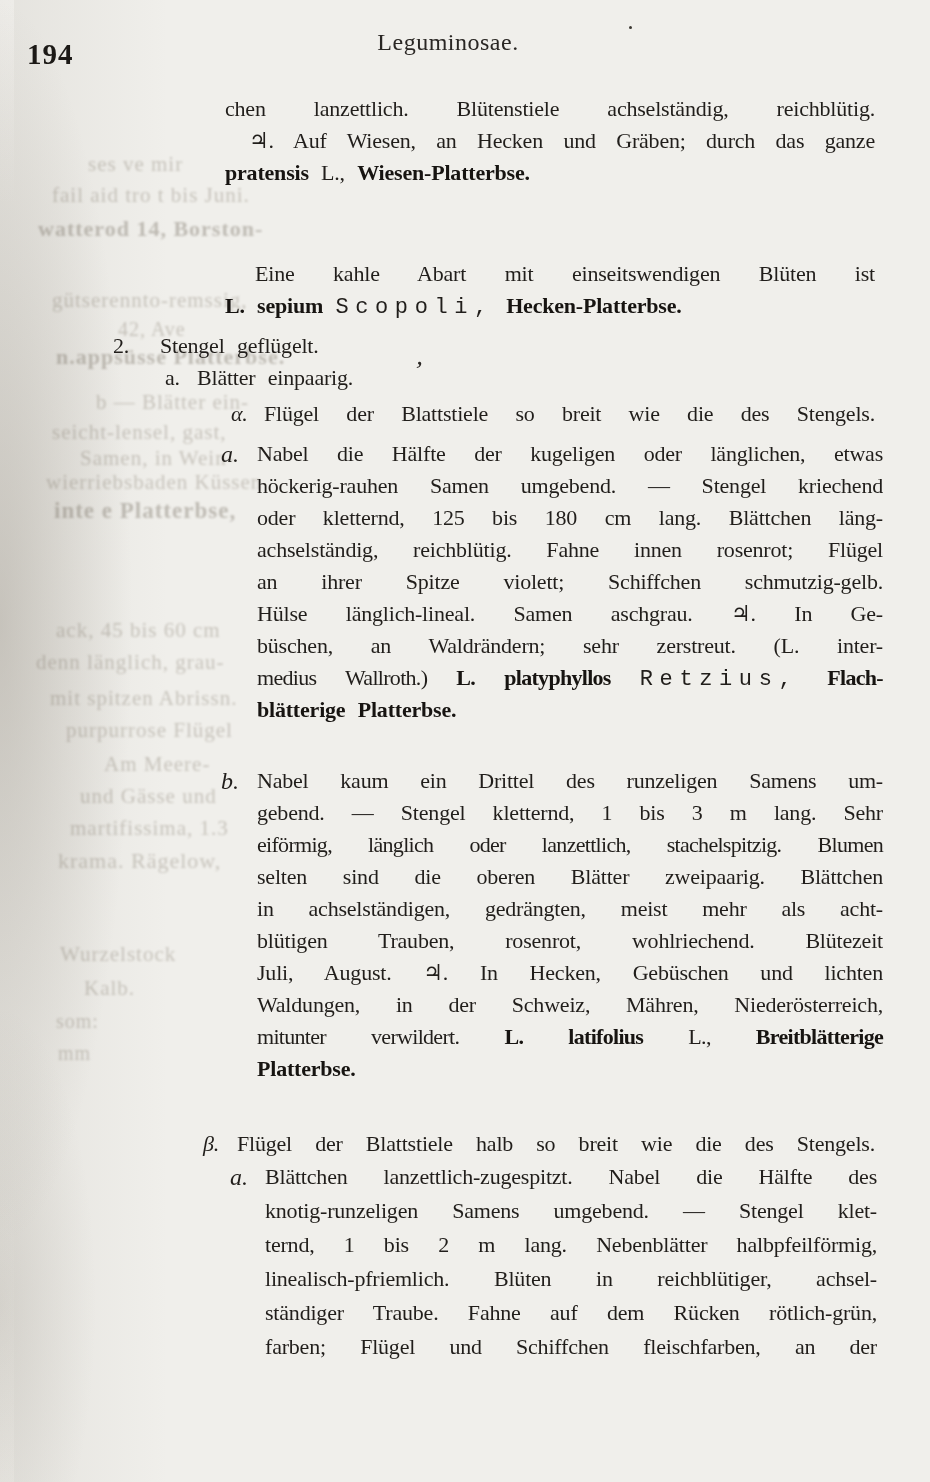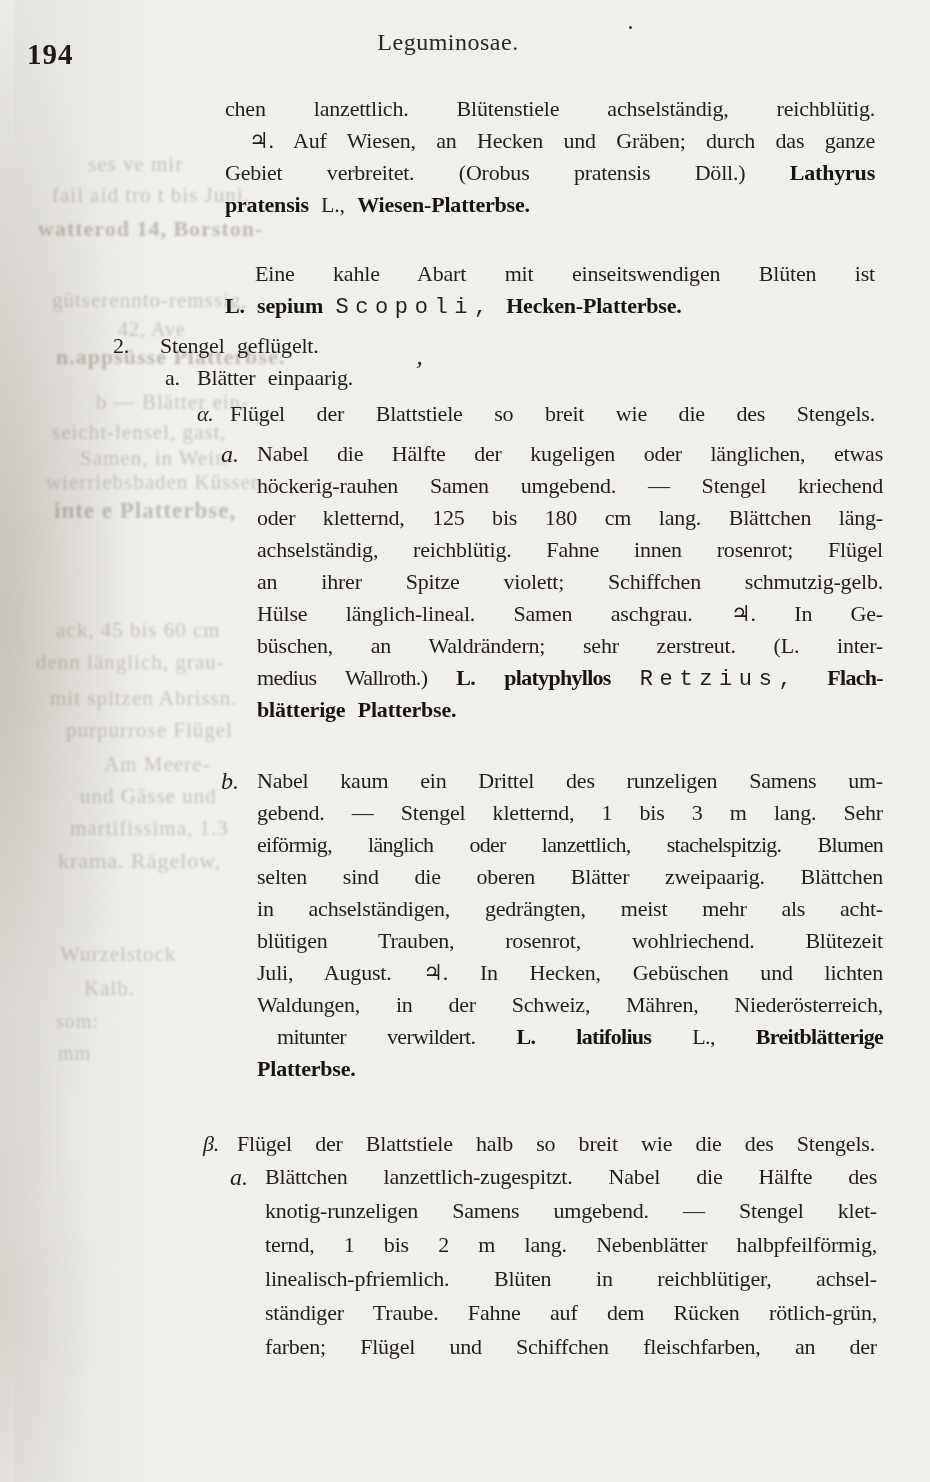--- a/index.html
+++ b/index.html
@@ -90,35 +90,34 @@
 
 <div class="page-number">194</div>
 <div class="page-header">Leguminosae.</div>
 <div class="speck" style="left:629px;top:26px;width:3px;height:3px;"></div>
 <div class="stray-mark" style="left:414px;top:356px;">ʼ</div>
 
 <div id="text-area">
     <div class="block" style="top: 93px; left: 225px; width: 650px; line-height: 32px;">
       <div class="line j" style="height: 32px;"><span class="">chen lanzettlich. Blütenstiele achselständig, reichblütig.</span></div>
       <div class="line j" style="height: 32px; margin-left: 24px;"><span class="">♃. Auf Wiesen, an Hecken und Gräben; durch das ganze</span></div>
-      <div class="line j" style="height: 32px;"><span class="">Gebiet verbreitet. (Orobus pratensis Döll.) </span><span class="b">Lathyrus</span></div>
       <div class="line" style="height: 32px;"><span class="b">pratensis</span><span class=""> L., </span><span class="b">Wiesen-Platterbse.</span></div>
     </div>
     <div class="block" style="top: 258px; left: 225px; width: 650px; line-height: 32px;">
       <div class="line j" style="height: 32px; text-indent: 30px;"><span class="">Eine kahle Abart mit einseitswendigen Blüten ist</span></div>
       <div class="line" style="height: 32px;"><span class="b">L. sepium</span><span class=""> </span><span class="sp">Scopoli,</span><span class=""> </span><span class="b">Hecken-Platterbse.</span></div>
     </div>
     <div class="block" style="top: 330px; left: 113px; width: 762px; line-height: 32px;">
       <div class="line" style="height: 32px;"><span class="mk" style="width: 47px;">2.</span><span class="">Stengel geflügelt.</span></div>
     </div>
     <div class="block" style="top: 362px; left: 165px; width: 710px; line-height: 32px;">
       <div class="line" style="height: 32px;"><span class="mk" style="width: 32px;">a.</span><span class="">Blätter einpaarig.</span></div>
     </div>
     <div class="block" style="top: 398px; left: 197px; width: 678px; line-height: 32px;">
-      <div class="line j" style="height: 32px;"><span class="i mk" style="width: 33px;">α.</span><span class="">Flügel der Blattstiele so breit wie die des Stengels.</span></div>
+      <div class="line j" style="height: 32px; margin-left: 34px;"><span class="i mk" style="width: 33px;">α.</span><span class="">Flügel der Blattstiele so breit wie die des Stengels.</span></div>
     </div>
     <div class="block" style="top: 438px; left: 257px; width: 626px; line-height: 32px;">
       <span class="hang i" style="left: -36px;">a.</span>
       <div class="line j" style="height: 32px;"><span class="">Nabel die Hälfte der kugeligen oder länglichen, etwas</span></div>
       <div class="line j" style="height: 32px;"><span class="">höckerig-rauhen Samen umgebend. — Stengel kriechend</span></div>
       <div class="line j" style="height: 32px;"><span class="">oder kletternd, 125 bis 180 cm lang. Blättchen läng-</span></div>
       <div class="line j" style="height: 32px;"><span class="">achselständig, reichblütig. Fahne innen rosenrot; Flügel</span></div>
       <div class="line j" style="height: 32px;"><span class="">an ihrer Spitze violett; Schiffchen schmutzig-gelb.</span></div>
       <div class="line j" style="height: 32px;"><span class="">Hülse länglich-lineal. Samen aschgrau. ♃. In Ge-</span></div>
       <div class="line j" style="height: 32px;"><span class="">büschen, an Waldrändern; sehr zerstreut. (L. inter-</span></div>
@@ -128,21 +127,21 @@
     <div class="block" style="top: 765px; left: 257px; width: 626px; line-height: 32px;">
       <span class="hang i" style="left: -36px;">b.</span>
       <div class="line j" style="height: 32px;"><span class="">Nabel kaum ein Drittel des runzeligen Samens um-</span></div>
       <div class="line j" style="height: 32px;"><span class="">gebend. — Stengel kletternd, 1 bis 3 m lang. Sehr</span></div>
       <div class="line j tight" style="height: 32px;"><span class="">eiförmig, länglich oder lanzettlich, stachelspitzig. Blumen</span></div>
       <div class="line j" style="height: 32px;"><span class="">selten sind die oberen Blätter zweipaarig. Blättchen</span></div>
       <div class="line j" style="height: 32px;"><span class="">in achselständigen, gedrängten, meist mehr als acht-</span></div>
       <div class="line j" style="height: 32px;"><span class="">blütigen Trauben, rosenrot, wohlriechend. Blütezeit</span></div>
       <div class="line j" style="height: 32px;"><span class="">Juli, August. ♃. In Hecken, Gebüschen und lichten</span></div>
       <div class="line j" style="height: 32px;"><span class="">Waldungen, in der Schweiz, Mähren, Niederösterreich,</span></div>
-      <div class="line j tight" style="height: 32px; margin-left: 20px;"><span class="">mitunter verwildert. </span><span class="b">L. latifolius</span><span class=""> L., </span><span class="b">Breitblätterige</span></div>
+      <div class="line j tight" style="height: 32px;"><span class="">mitunter verwildert. </span><span class="b">L. latifolius</span><span class=""> L., </span><span class="b">Breitblätterige</span></div>
       <div class="line" style="height: 32px;"><span class="b">Platterbse.</span></div>
     </div>
     <div class="block" style="top: 1128px; left: 203px; width: 672px; line-height: 32px;">
       <div class="line j" style="height: 32px;"><span class="i mk" style="width: 34px;">β.</span><span class="">Flügel der Blattstiele halb so breit wie die des Stengels.</span></div>
     </div>
     <div class="block" style="top: 1160px; left: 265px; width: 612px; line-height: 34px;">
       <span class="hang i" style="left: -35px;">a.</span>
       <div class="line j" style="height: 34px;"><span class="">Blättchen lanzettlich-zugespitzt. Nabel die Hälfte des</span></div>
       <div class="line j" style="height: 34px;"><span class="">knotig-runzeligen Samens umgebend. — Stengel klet-</span></div>
       <div class="line j" style="height: 34px;"><span class="">ternd, 1 bis 2 m lang. Nebenblätter halbpfeilförmig,</span></div>

